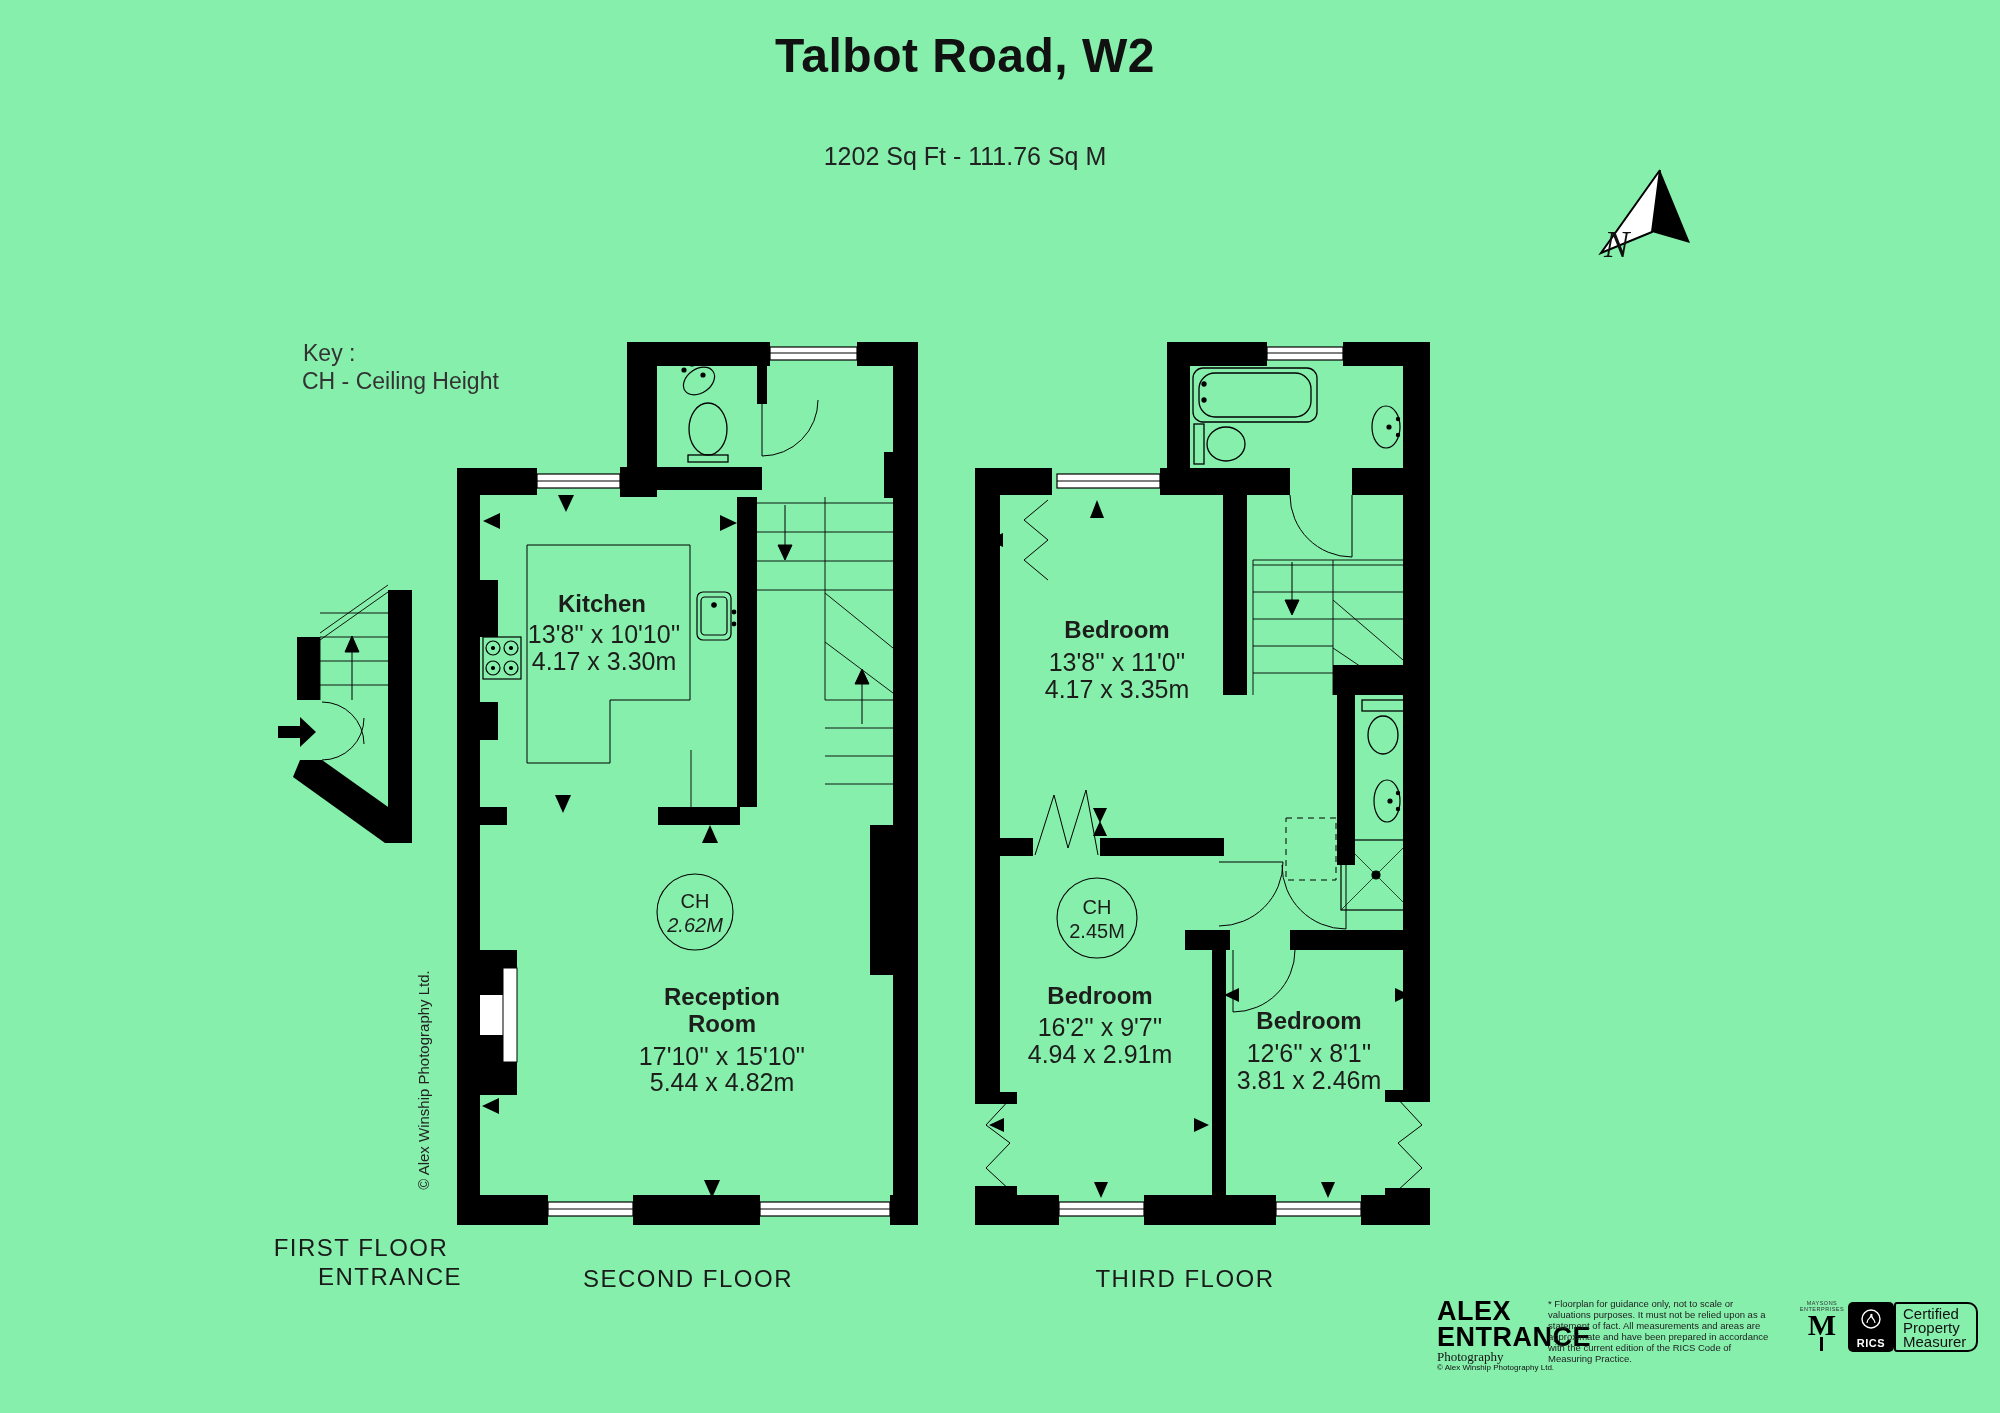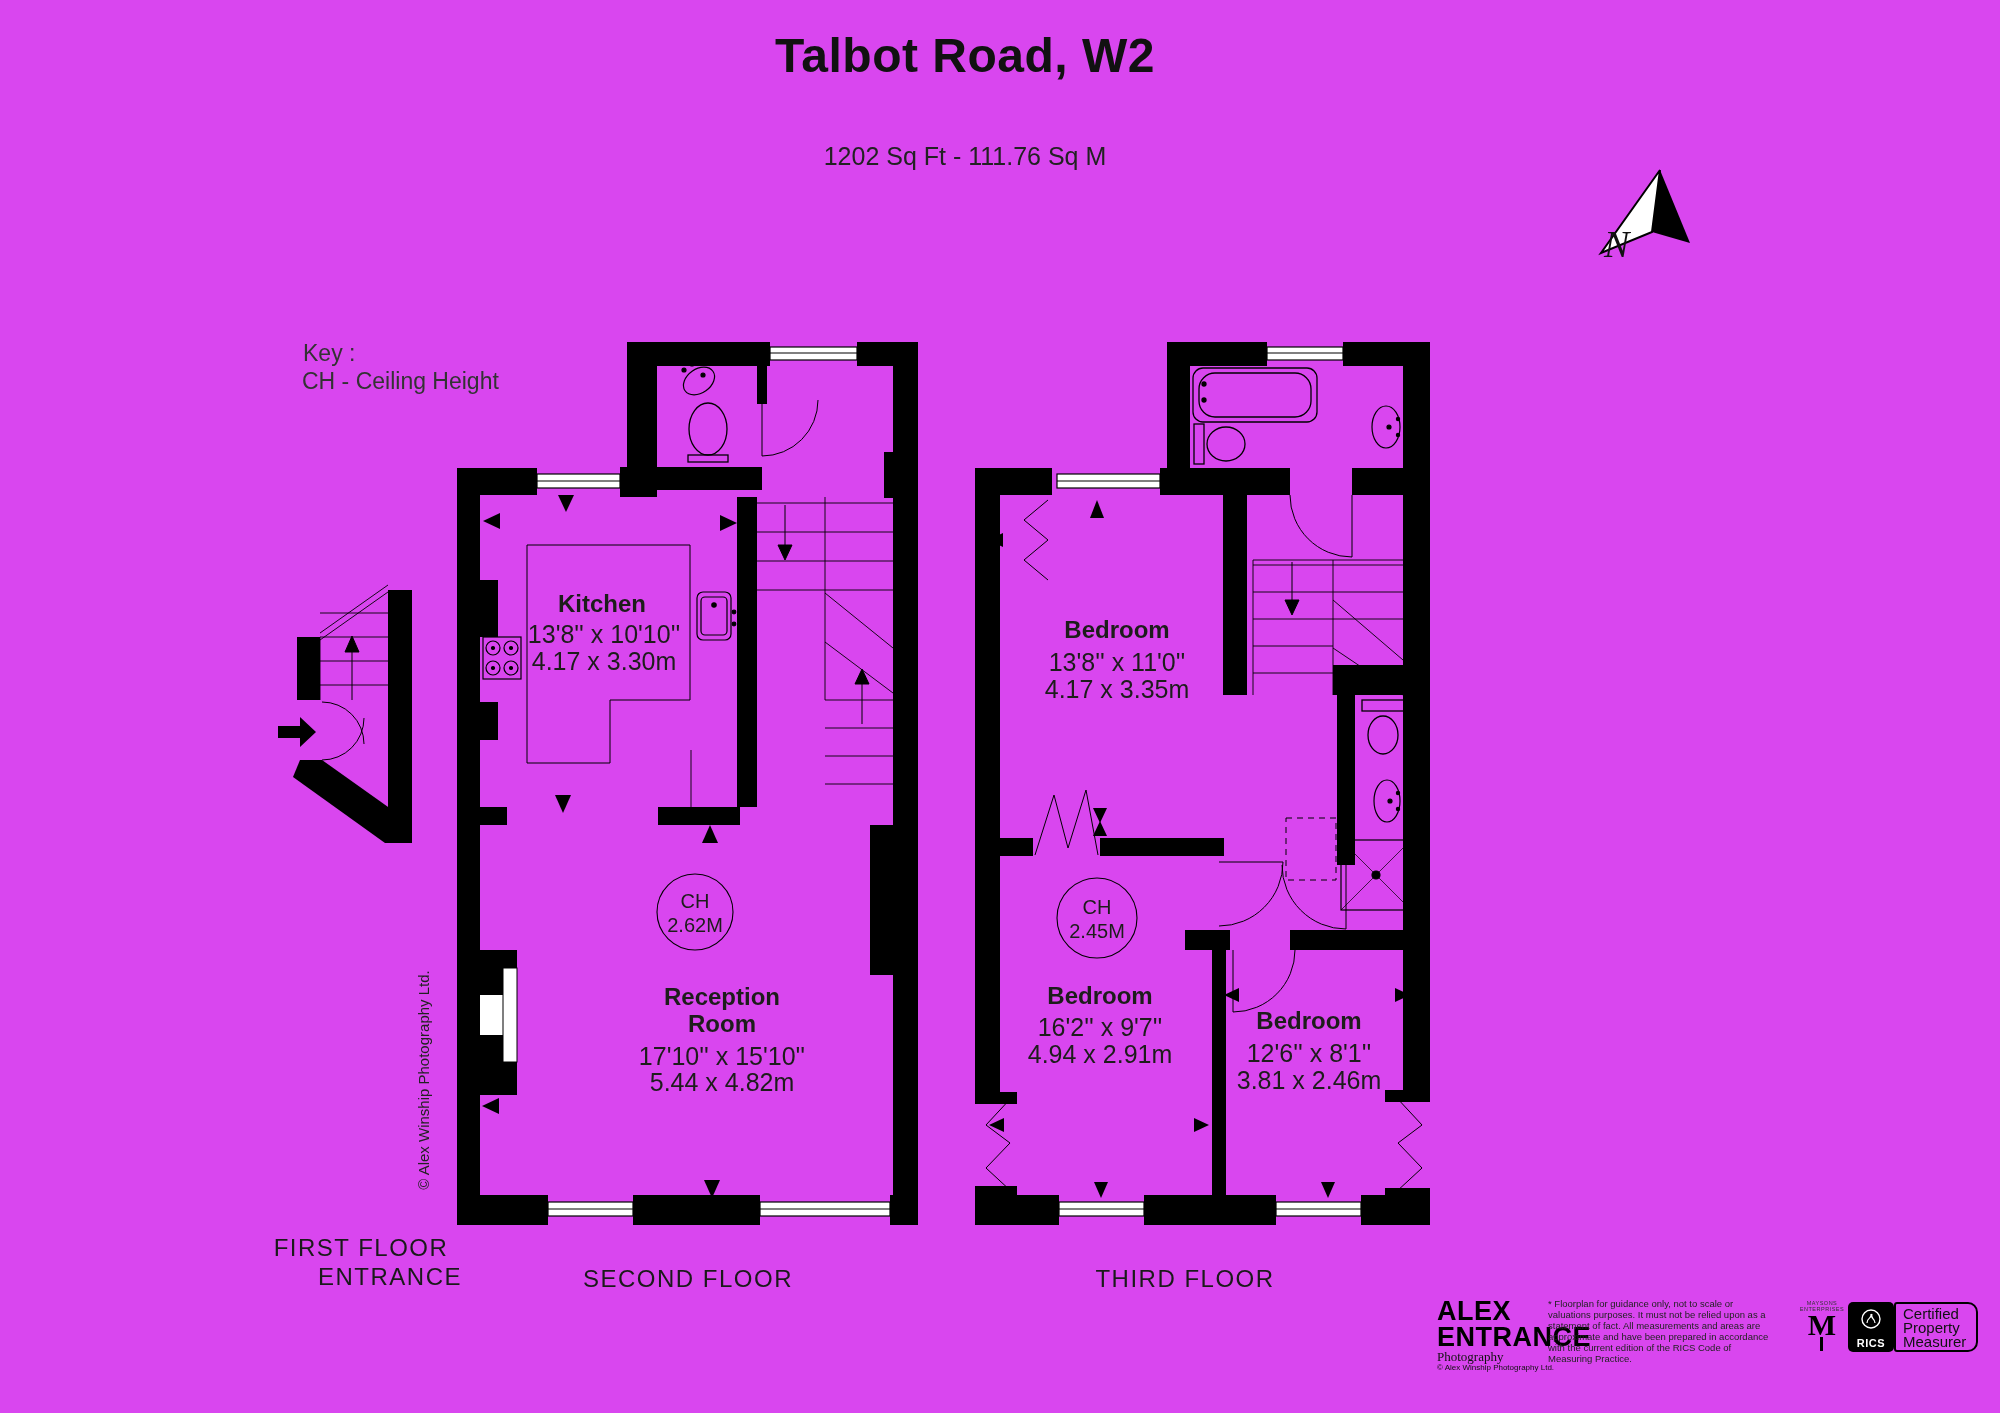--- a/index.html
+++ b/index.html
@@ -1,16 +1,16 @@
 <!DOCTYPE html>
 <html><head>
 <meta charset="utf-8">
 <style>
   html,body{margin:0;padding:0;background:#fff;}
-  #canvas{position:relative;width:2000px;height:1413px;background:#d946ef;
+  #canvas{position:relative;width:2000px;height:1413px;background:#86efac;
           font-family:"Liberation Sans",sans-serif;color:#1d1d1b;overflow:hidden;}
   .abs{position:absolute;}
   .ctr{transform:translateX(-50%);text-align:center;white-space:nowrap;}
   .title{font-size:48px;font-weight:bold;letter-spacing:.5px;color:#111;}
   .sub{font-size:25px;color:#222;}
   .guidance{font-size:25px;color:#222;}
   .keytxt{font-size:23px;color:#333;}
   .room-name{font-size:24px;font-weight:bold;color:#1d1d1b;}
   .room-dim{font-size:25px;color:#1d1d1b;text-align:center;}
   .ch-txt{font-size:20px;color:#1d1d1b;}
@@ -287,21 +287,21 @@
 
   <div class="abs compass-n" style="left:1604px;top:222px;">N</div>
 
   <div class="abs watermark" style="left:423px;top:1080px;">© Alex Winship Photography Ltd.</div>
 
   <div class="abs ctr room-name" style="left:602px;top:590px;">Kitchen</div>
   <div class="abs ctr room-dim" style="left:604px;top:620px;">13'8'' x 10'10''</div>
   <div class="abs ctr room-dim" style="left:604px;top:647px;">4.17 x 3.30m</div>
 
   <div class="abs ctr ch-txt" style="left:695px;top:890px;">CH</div>
-  <div class="abs ctr ch-txt" style="left:695px;top:914px;">2.62M</div>
+  <div class="abs ctr ch-txt" style="left:695px;top:914px;font-style:italic;">2.62M</div>
 
   <div class="abs ctr room-name" style="left:722px;top:983px;">Reception</div>
   <div class="abs ctr room-name" style="left:722px;top:1010px;">Room</div>
   <div class="abs ctr room-dim" style="left:722px;top:1042px;">17'10'' x 15'10''</div>
   <div class="abs ctr room-dim" style="left:722px;top:1068px;">5.44 x 4.82m</div>
 
   <div class="abs ctr room-name" style="left:1117px;top:616px;">Bedroom</div>
   <div class="abs ctr room-dim" style="left:1117px;top:648px;">13'8'' x 11'0''</div>
   <div class="abs ctr room-dim" style="left:1117px;top:675px;">4.17 x 3.35m</div>
 

